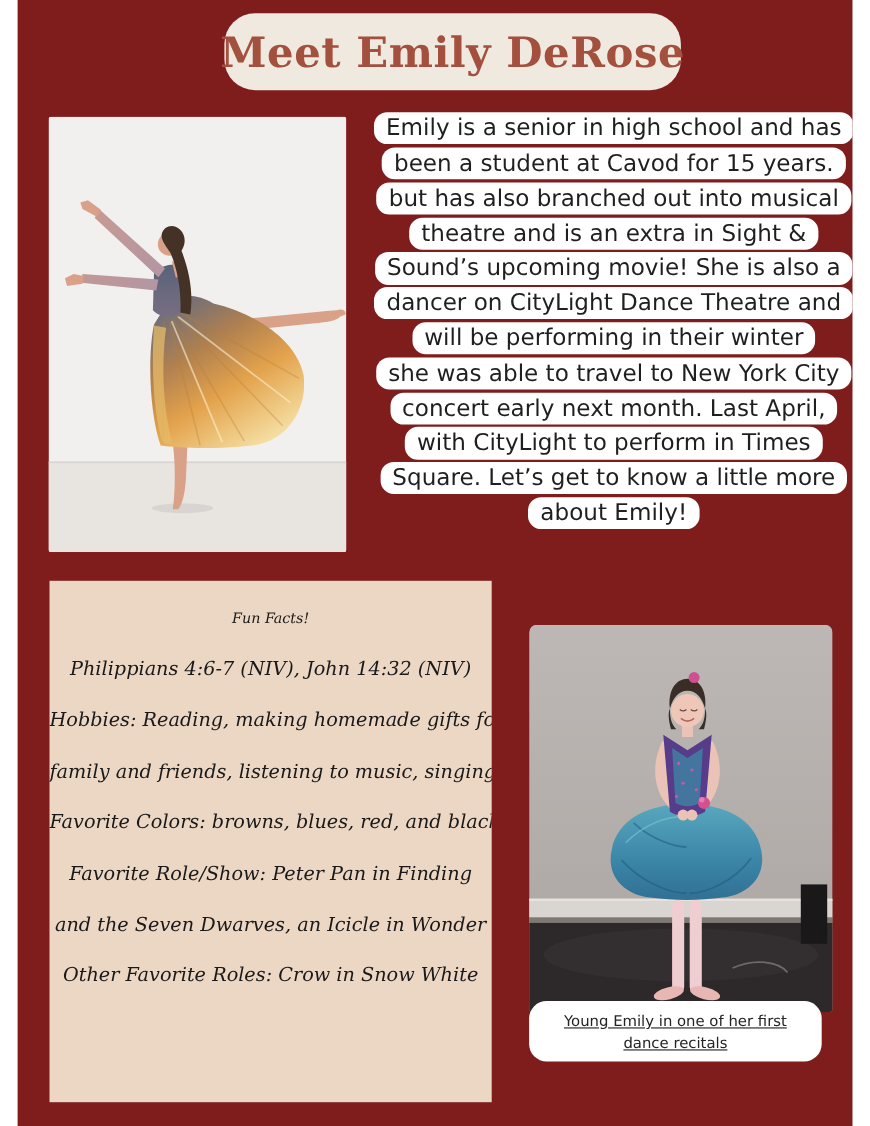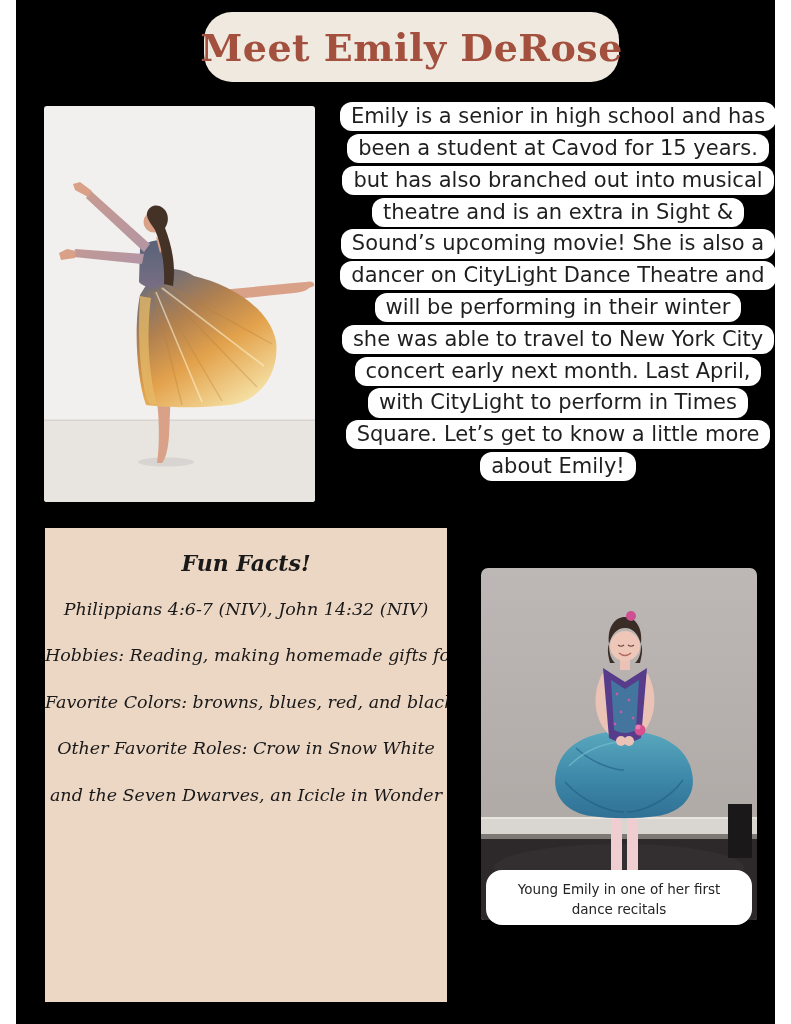--- a/index.html
+++ b/index.html
@@ -1,18 +1,18 @@
 <!DOCTYPE html>
 <html style="--accent: #a3503e; --banner-bg: #efe9df; --facts-bg: #ecd7c5; --text-color: #1f1f1f; --bubble: #ffffff;"><head>
 <meta charset="utf-8">
 <style>
   html,body{margin:0;padding:0;background:#ffffff;}
   .page{
     position:relative;width:759px;height:1024px;margin:0 auto;
-    background:#000000;overflow:hidden;
+    background:#7f1d1d;overflow:hidden;
     font-family:"DejaVu Sans",sans-serif;color:var(--text-color,#1f1f1f);
   }
   
   .banner{
     position:absolute;left:188px;top:12px;width:415px;height:70px;
     background:var(--banner-bg,#efe9df);border-radius:28px;
     display:flex;align-items:center;justify-content:center;
   }
   .banner h1{
     margin:0;font-family:"DejaVu Serif",serif;font-weight:700;
@@ -29,24 +29,24 @@
   .bubble{
     background:var(--bubble,#ffffff);border-radius:12px;padding:2px 11px;
     white-space:nowrap;font-size:21px;line-height:1.2;color:var(--text-color,#1f1f1f);
   }
   
   .facts{
     position:absolute;left:29px;top:528px;width:402px;height:474px;
     background:var(--facts-bg,#ecd7c5);overflow:hidden;text-align:center;
     font-family:"DejaVu Serif",serif;font-style:italic;color:#191919;
   }
-  .facts-heading{margin-top:12px;height:46px;line-height:46px;font-size:22px;font-weight:bold;}
+  .facts-heading{margin-top:12px;height:46px;line-height:46px;font-size:13px;}
   .fact-line{height:46.4px;line-height:46.4px;font-size:17.5px;white-space:nowrap;}
   
-  .caption-wrap{position:absolute;left:465px;top:870px;width:276px;display:flex;justify-content:center;z-index:3;}
+  .caption-wrap{position:absolute;left:465px;top:910px;width:276px;display:flex;z-index:3;text-decoration:underline;}
   .caption-bubble{
     background:var(--bubble,#ffffff);border-radius:16px;padding:9px 13px 5px;
     max-width:240px;text-align:center;font-size:13.5px;line-height:1.5;color:#242424;
   }
 </style>
 </head>
 <body>
 
 <div class="page">
 
@@ -146,23 +146,25 @@
       <div class="intro-line">
         <span class="bubble">about Emily!</span>
       </div>
     </div>
 
   <section class="facts">
     <div class="facts-heading">Fun Facts!</div>
     <div>
         <div class="fact-line">Philippians 4:6-7 (NIV), John 14:32 (NIV)</div>
         <div class="fact-line">Hobbies: Reading, making homemade gifts for</div>
+        <div class="fact-line">family and friends, listening to music, singing</div>
         <div class="fact-line">Favorite Colors: browns, blues, red, and black</div>
+        <div class="fact-line">Favorite Role/Show: Peter Pan in Finding</div>
+        <div class="fact-line">and the Seven Dwarves, an Icicle in Wonder</div>
         <div class="fact-line">Other Favorite Roles: Crow in Snow White</div>
-        <div class="fact-line">and the Seven Dwarves, an Icicle in Wonder</div>
       </div>
   </section>
 
   <figure class="photo recital">
     <svg viewBox="0 0 276 352" xmlns="http://www.w3.org/2000/svg" aria-hidden="true">
       <defs>
         <linearGradient id="wallG" x1="0" y1="0" x2="0" y2="1">
           <stop offset="0" stop-color="#bdb8b5"></stop>
           <stop offset="1" stop-color="#aba5a2"></stop>
         </linearGradient>

